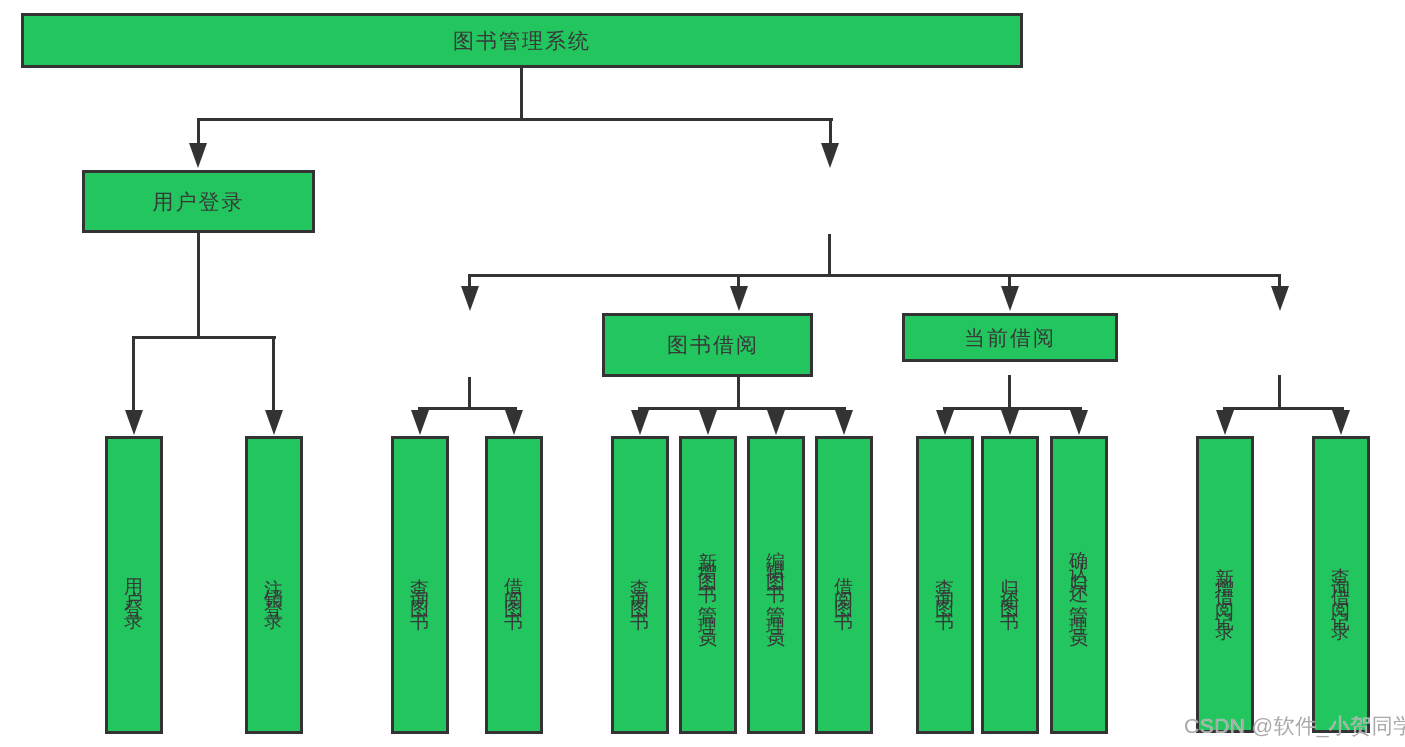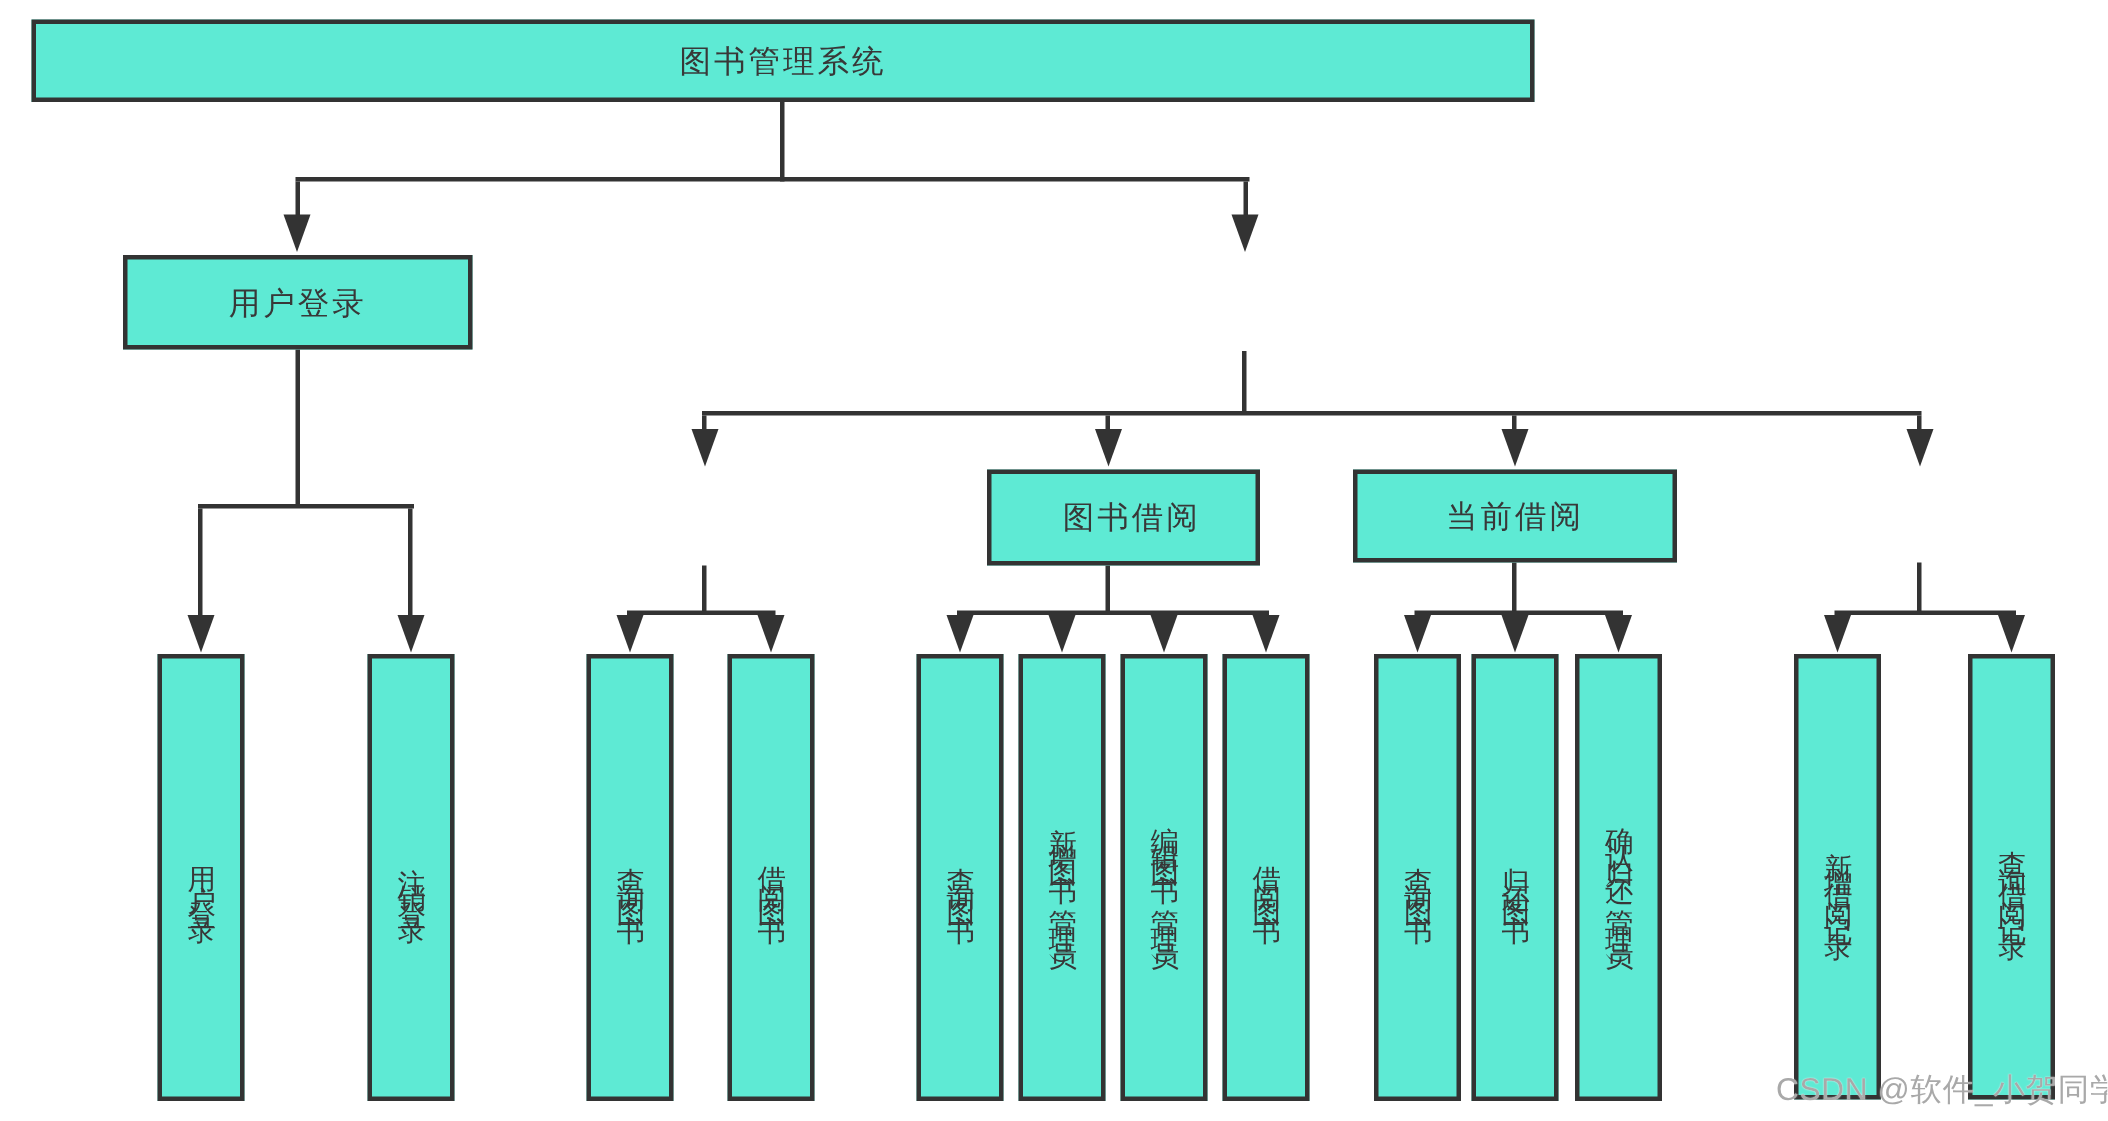--- a/index.html
+++ b/index.html
@@ -7,21 +7,21 @@
     position: relative;
     width: 1405px;
     height: 747px;
     background: #ffffff;
     overflow: hidden;
     font-family: "Liberation Sans", "DejaVu Sans", sans-serif;
   }
   .box {
     position: absolute;
     box-sizing: border-box;
-    background: #5eead4;
+    background: #22c55e;
     border: 3px solid #333333;
     color: #383838;
     display: flex;
     align-items: center;
     justify-content: center;
     font-size: 21px;
     letter-spacing: 2px;
     z-index: 2;
   }
   .vbox {
@@ -80,22 +80,22 @@
   <div class="hl" style="left:468px; top:274px; width:813px;"></div>
   <div class="vl" style="left:468px;  top:277px; height:12px;"></div>
   <div class="vl" style="left:737px;  top:277px; height:12px;"></div>
   <div class="vl" style="left:1008px; top:277px; height:12px;"></div>
   <div class="vl" style="left:1278px; top:277px; height:12px;"></div>
   <div class="arw" style="left:461px;  top:286px;"></div>
   <div class="arw" style="left:730px;  top:286px;"></div>
   <div class="arw" style="left:1001px; top:286px;"></div>
   <div class="arw" style="left:1271px; top:286px;"></div>
 
-  <div class="box" style="left:658px; top:313px; width:182px; height:64px;padding-left:11px;">图书借阅</div>
-  <div class="box" style="left:902px; top:313px; width:216px; height:62px;">当前借阅</div>
+  <div class="box" style="left:602px; top:313px; width:211px; height:64px;padding-left:11px;">图书借阅</div>
+  <div class="box" style="left:902px; top:313px; width:216px; height:49px;">当前借阅</div>
 
   <div class="vl" style="left:468px; top:377px; height:32px;"></div>
   <div class="hl" style="left:418px; top:407px; width:99px;"></div>
   <div class="arw" style="left:411px; top:410px;"></div>
   <div class="arw" style="left:505px; top:410px;"></div>
 
   <div class="vl" style="left:737px; top:377px; height:32px;"></div>
   <div class="hl" style="left:638px; top:407px; width:208px;"></div>
   <div class="arw" style="left:631px; top:410px;"></div>
   <div class="arw" style="left:699px; top:410px;"></div>

